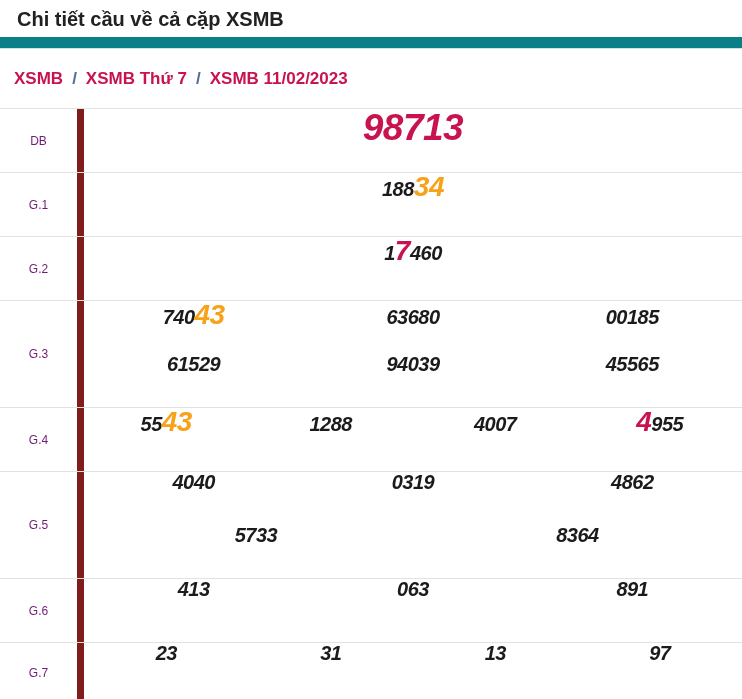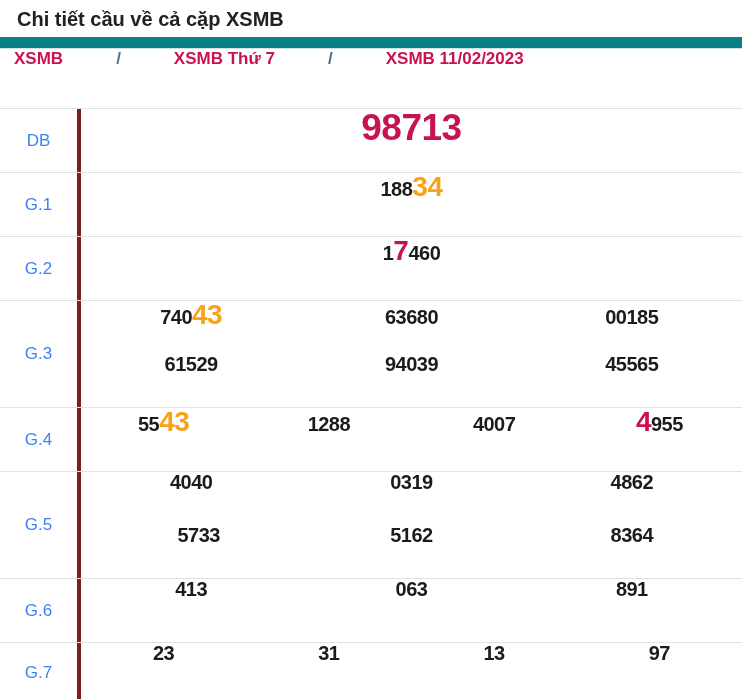--- a/index.html
+++ b/index.html
@@ -7,39 +7,39 @@
     width:742px;height:699px;overflow:hidden;
     font-family:"Liberation Sans","DejaVu Sans",sans-serif;
     -webkit-font-smoothing:antialiased;
   }
   .title{
     margin:0;padding:8px 0 6px 17px;
     font-size:20px;font-weight:700;color:#212121;line-height:1.15;
   }
   .accent-bar{height:11px;width:100%;border-bottom:1px solid #cfe3e5;}
   .breadcrumb{
-    height:59px;display:flex;
-    padding-left:14px;font-size:17px;font-weight:700;gap:44px;
+    height:59px;display:flex;align-items:center;
+    padding-left:14px;font-size:17px;font-weight:700;
   }
   .breadcrumb .crumb{text-decoration:none;cursor:pointer;}
   .breadcrumb .sep{padding:0 9px;font-weight:700;}
   .results{width:742px;border-top:1px solid #e2e2e2;}
   .row{display:flex;border-bottom:1px solid #e2e2e2;height:63px;}
   .row.double{height:106px;}
   .row.last{height:59px;}
   .label-cell{
-    width:77px;flex:0 0 77px;border-right:4px solid #7f1d1d;
+    width:77px;flex:0 0 77px;border-right:7px solid #7f1d1d;
     display:flex;align-items:center;justify-content:center;
-    font-size:17px;color:#3b82f6;
+    font-size:12px;color:#701a75;
   }
   .value-cell{flex:1;display:flex;flex-direction:column;justify-content:center;}
   .line{display:flex;align-items:baseline;flex:1;}
   .cell{
     flex:1;display:flex;align-items:flex-start;justify-content:center;
-    font-weight:700;letter-spacing:-0.5px;
+    font-weight:700;letter-spacing:-0.5px;font-style:italic;
   }
   .num{white-space:nowrap;}
   .seg{font-size:20px;line-height:1;}
   .seg.big{font-size:28px;}
   .seg.xl{font-size:37px;}
 </style>
 </head>
 <body>
 
 <div class="page">
@@ -142,23 +142,20 @@
               </div>
               <div class="cell">
                 <span class="num"><span class="seg" style="color: rgb(27, 27, 27);">4862</span></span>
               </div>
             </div>
             <div class="line">
               <div class="cell">
                 <span class="num"><span class="seg" style="color: rgb(27, 27, 27); margin-left: 15px;">5733</span></span>
               </div>
               <div class="cell">
-                <span class="num"><span class="seg" style="color: rgb(27, 27, 27);">5162</span></span>
-              </div>
-              <div class="cell">
                 <span class="num"><span class="seg" style="color: rgb(27, 27, 27);">8364</span></span>
               </div>
             </div>
           </div>
         </div>
         <div class="row">
           <div class="label-cell">G.6</div>
           <div class="value-cell">
             <div class="line">
               <div class="cell">

